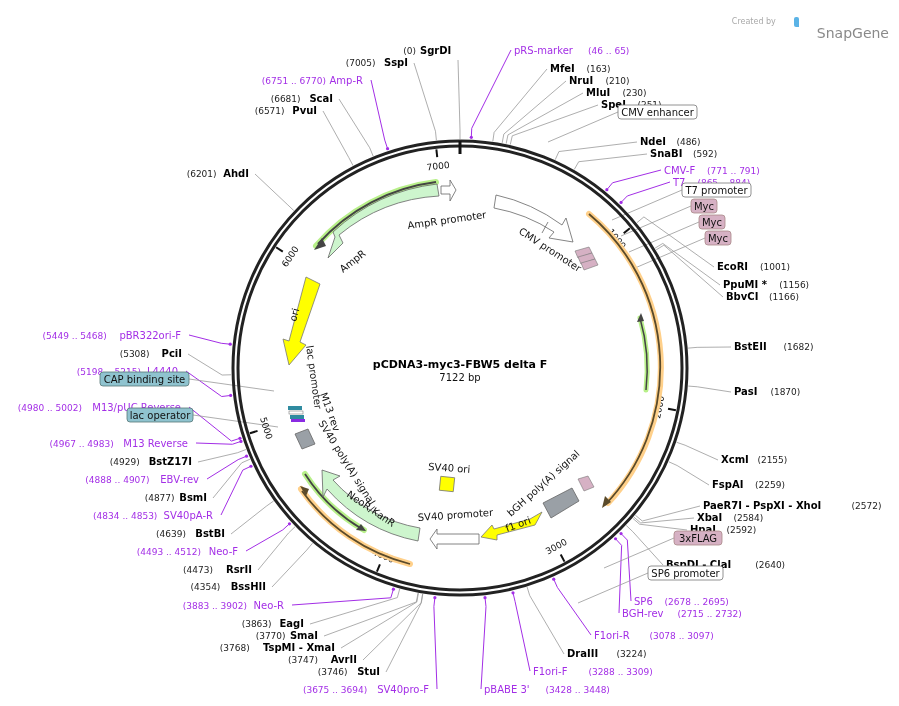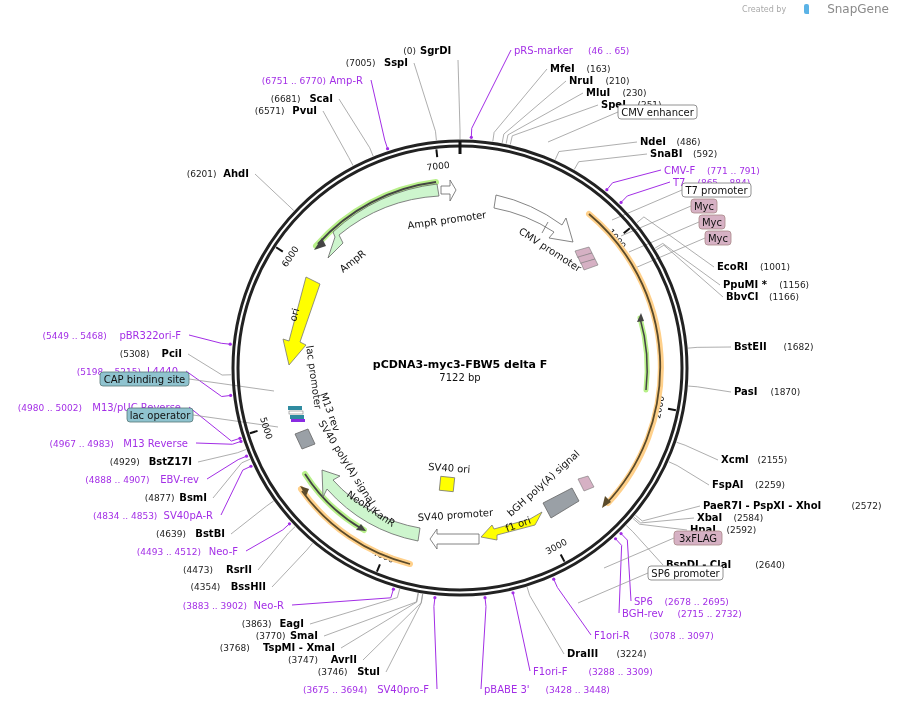--- a/index.html
+++ b/index.html
@@ -1,20 +1,20 @@
 <!DOCTYPE html>
 <html><head>
 <meta charset="utf-8">
 <style>
   html, body { margin:0; padding:0; background:#ffffff; }
   body { width:899px; height:706px; position:relative; overflow:hidden; font-family:"DejaVu Sans", sans-serif; }
   #map { position:absolute; left:0; top:0; width:899px; height:706px; }
   .credit { position:absolute; right:10px; top:2px; font-size:8px; color:#a9a9a9; font-family:"DejaVu Sans", sans-serif; display:flex; align-items:center; gap:18px; }
   .credit .logo { display:inline-block; width:5px; height:10px; background:#5bb3e6; border-radius:2px 2px 0 2px; }
-  .credit .brand { font-size:12px; color:#8a8a8a; }
+  .credit .brand { font-size:14px; color:#8a8a8a;margin-top:23px; }
   text { font-family:"DejaVu Sans", sans-serif; }
   .enz { font-size:10px; font-weight:bold; fill:#000; }
   .pos { font-size:9px; fill:#222; }
   .prim { font-size:10px; fill:#a32ee6; }
   .primpos { font-size:9px; fill:#a32ee6; }
   .featlbl { font-size:10px; fill:#111; }
   .tick { font-size:9px; fill:#111; }
 </style>
 </head>
 <body>

